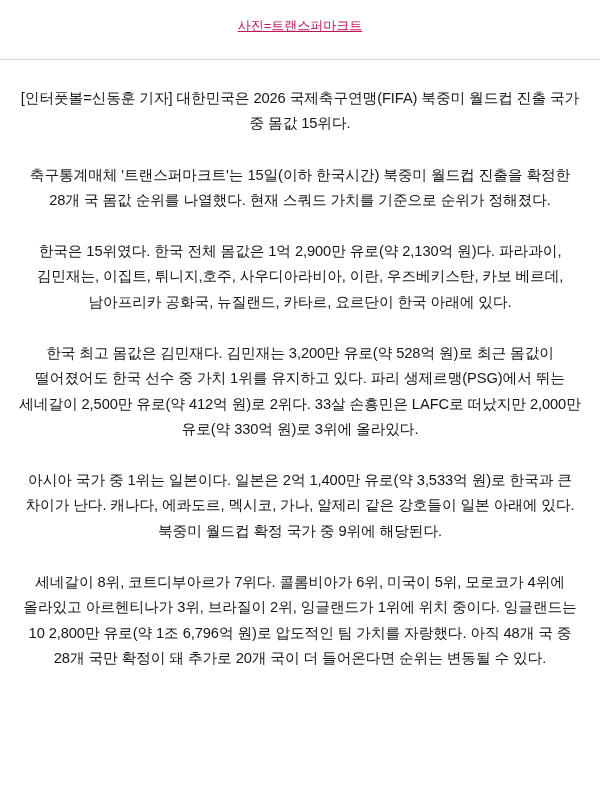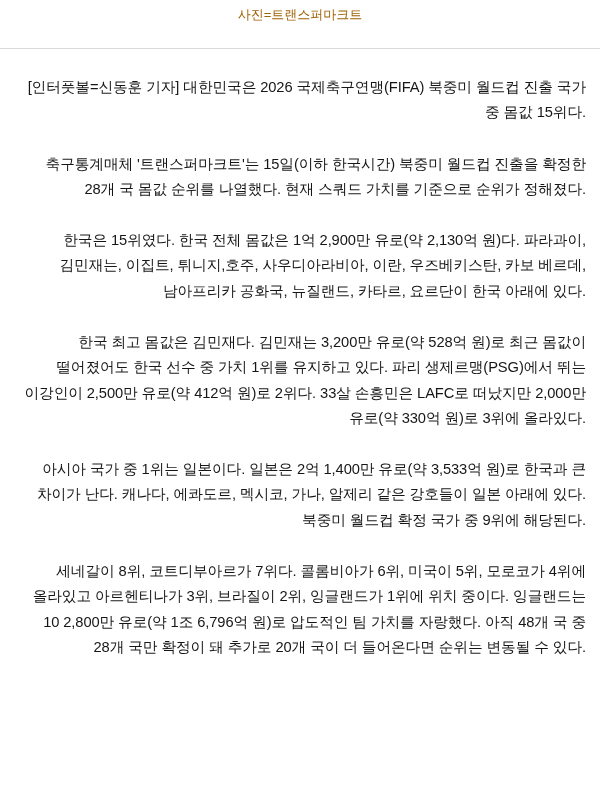--- a/index.html
+++ b/index.html
@@ -15,59 +15,60 @@
   }
   .page {
     width: 600px;
     box-sizing: border-box;
     padding: 0;
     position: relative;
   }
   .caption {
     text-align: center;
     font-size: 13px;
-    color: #a16207;
-    padding-top: 6px;
+    color: #be185d;
+    padding-top: 17px;
     padding-bottom: 10px;
     letter-spacing: 0px;
+    text-decoration: underline;
   }
   .divider {
     width: 100%;
     height: 1px;
     background: #d9d9d9;
     margin: 14px 0 0 0;
   }
   .article {
     box-sizing: border-box;
     padding: 26px 14px 20px 14px;
   }
   .article p {
     margin: 0 0 26px 0;
     font-size: 14.7px;
     line-height: 1.72;
     color: #161616;
-    text-align: right;
+    text-align: center;
     word-break: keep-all;
     letter-spacing: -0.1px;
   }
   .article p:last-child {
     margin-bottom: 4px;
   }
 </style>
 </head>
 <body>
 
 <div class="page">
 
   <div class="caption">사진=트랜스퍼마크트</div>
 
   <div class="divider"></div>
 
   <div class="article">
     <p>[인터풋볼=신동훈 기자] 대한민국은 2026 국제축구연맹(FIFA) 북중미 월드컵 진출 국가 중 몸값 15위다.</p>
     <p>축구통계매체 '트랜스퍼마크트'는 15일(이하 한국시간) 북중미 월드컵 진출을 확정한 28개 국 몸값 순위를 나열했다. 현재 스쿼드 가치를 기준으로 순위가 정해졌다.</p>
     <p>한국은 15위였다. 한국 전체 몸값은 1억 2,900만 유로(약 2,130억 원)다. 파라과이, 김민재는, 이집트, 튀니지,호주, 사우디아라비아, 이란, 우즈베키스탄, 카보 베르데, 남아프리카 공화국, 뉴질랜드, 카타르, 요르단이 한국 아래에 있다.</p>
-    <p>한국 최고 몸값은 김민재다. 김민재는 3,200만 유로(약 528억 원)로 최근 몸값이 떨어졌어도 한국 선수 중 가치 1위를 유지하고 있다. 파리 생제르맹(PSG)에서 뛰는 이강인이 2,500만 유로(약 412억 원)로 2위다. 33살 손흥민은 LAFC로 떠났지만 2,000만 유로(약 330억 원)로 3위에 올라있다.</p>
+    <p>한국 최고 몸값은 김민재다. 김민재는 3,200만 유로(약 528억 원)로 최근 몸값이 떨어졌어도 한국 선수 중 가치 1위를 유지하고 있다. 파리 생제르맹(PSG)에서 뛰는 세네갈이 2,500만 유로(약 412억 원)로 2위다. 33살 손흥민은 LAFC로 떠났지만 2,000만 유로(약 330억 원)로 3위에 올라있다.</p>
     <p>아시아 국가 중 1위는 일본이다. 일본은 2억 1,400만 유로(약 3,533억 원)로 한국과 큰 차이가 난다. 캐나다, 에콰도르, 멕시코, 가나, 알제리 같은 강호들이 일본 아래에 있다. 북중미 월드컵 확정 국가 중 9위에 해당된다.</p>
     <p>세네갈이 8위, 코트디부아르가 7위다. 콜롬비아가 6위, 미국이 5위, 모로코가 4위에 올라있고 아르헨티나가 3위, 브라질이 2위, 잉글랜드가 1위에 위치 중이다. 잉글랜드는 10 2,800만 유로(약 1조 6,796억 원)로 압도적인 팀 가치를 자랑했다. 아직 48개 국 중 28개 국만 확정이 돼 추가로 20개 국이 더 들어온다면 순위는 변동될 수 있다.</p>
   </div>
 
 </div>
 
 </body></html>

